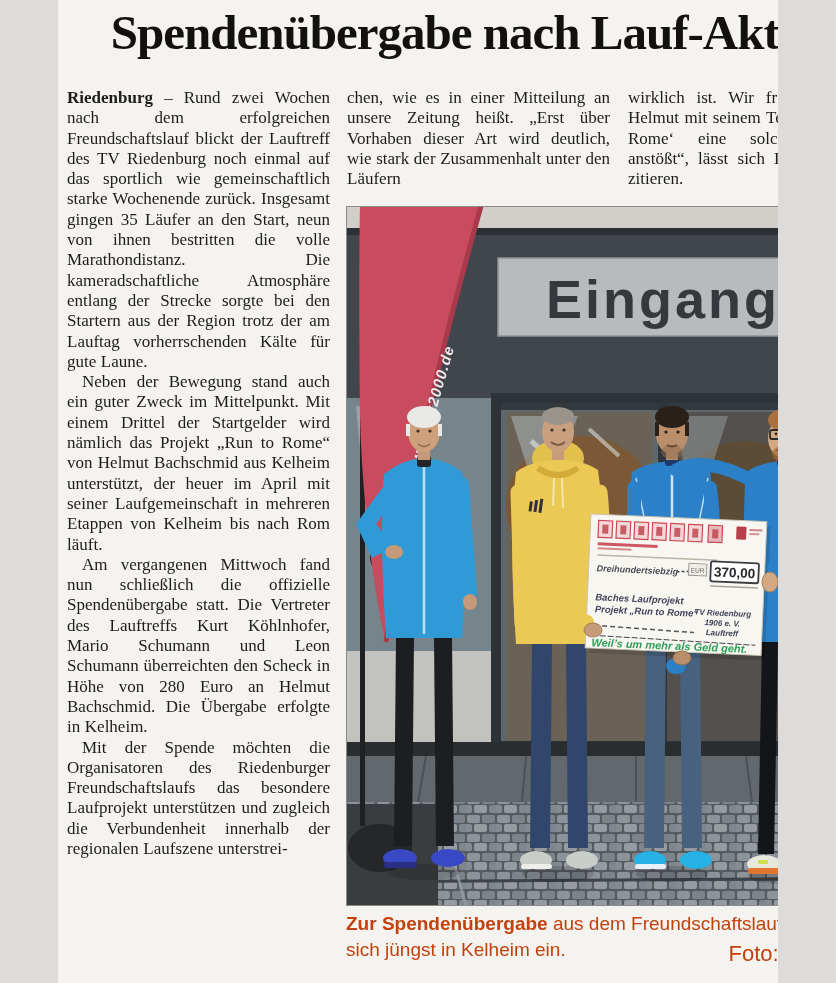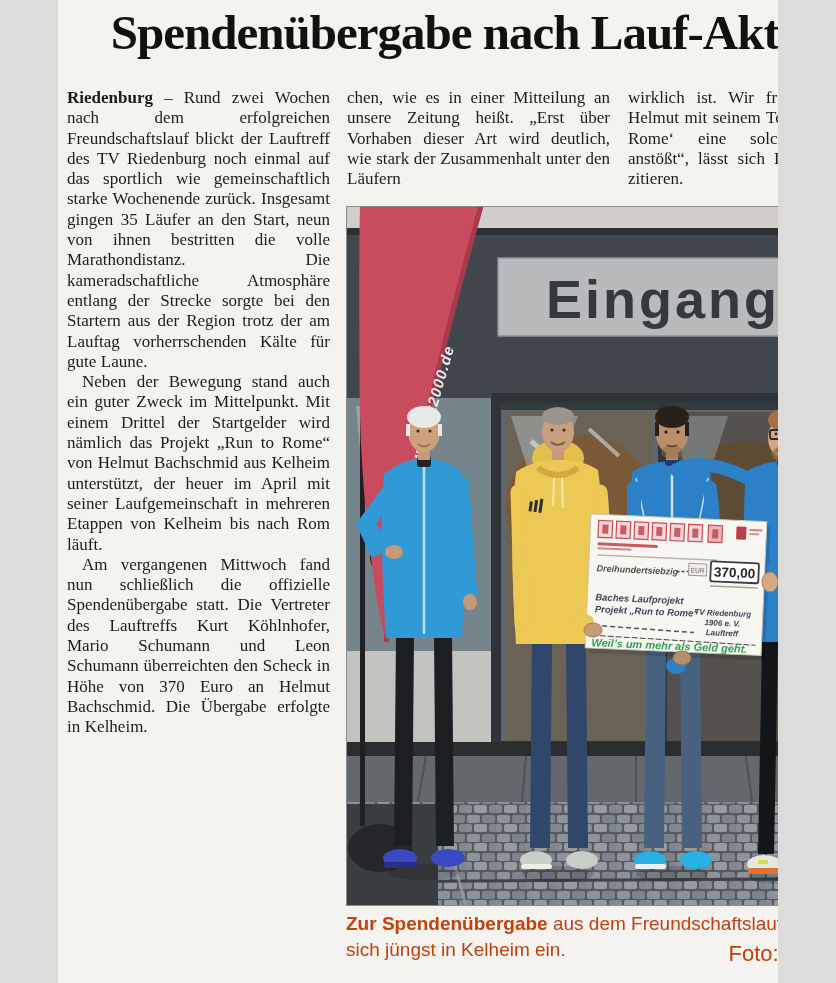--- a/index.html
+++ b/index.html
@@ -43,21 +43,22 @@
 </head>
 <body>
 
 <div class="page">
 
   <h1 class="headline">Spendenübergabe nach Lauf-Aktion</h1>
 
   <div class="col col1">
     <p><strong class="dateline">Riedenburg</strong><span> – Rund zwei Wochen nach dem erfolgreichen Freundschaftslauf blickt der Lauftreff des TV Riedenburg noch einmal auf das sportlich wie gemeinschaftlich starke Wochenende zurück. Insgesamt gingen 35 Läufer an den Start, neun von ihnen bestritten die volle Marathondistanz. Die kameradschaftliche Atmosphäre entlang der Strecke sorgte bei den Startern aus der Region trotz der am Lauftag vorherrschenden Kälte für gute Laune.</span></p>
     <p class="indent">Neben der Bewegung stand auch ein guter Zweck im Mittelpunkt. Mit einem Drittel der Startgelder wird nämlich das Projekt „Run to Rome“ von Helmut Bachschmid aus Kelheim unterstützt, der heuer im April mit seiner Laufgemeinschaft in mehreren Etappen von Kelheim bis nach Rom läuft.</p>
-    <p class="indent">Am vergangenen Mittwoch fand nun schließlich die offizielle Spendenübergabe statt. Die Vertreter des Lauftreffs Kurt Köhlnhofer, Mario Schumann und Leon Schumann überreichten den Scheck in Höhe von 370 Euro an Helmut Bachschmid. Die Übergabe erfolgte in Kelheim.</p>
+    <p class="indent">Am vergangenen Mittwoch fand nun schließlich die offizielle Spendenübergabe statt. Die Vertreter des Lauftreffs Kurt Köhlnhofer, Mario Schumann und Leon Schumann überreichten den Scheck in Höhe von 280 Euro an Helmut Bachschmid. Die Übergabe erfolgte in Kelheim.</p>
+    <p class="indent">Mit der Spende möchten die Organisatoren des Riedenburger Freundschaftslaufs das besondere Laufprojekt unterstützen und zugleich die Verbundenheit innerhalb der regionalen Laufszene unterstrei-</p>
   </div>
 
   <div class="col col3">
     <p><span>wirklich ist. Wir freuen uns, dass Helmut mit seinem Team mit ‚Run to Rome‘ eine solche Bewegung anstößt“, lässt sich Leon Schumann zitieren.</span>
     <em class="initials">DK</em></p>
   </div>
 
   <div class="col col2">
     <p>chen, wie es in einer Mitteilung an unsere Zeitung heißt. „Erst über Vorhaben dieser Art wird deutlich, wie stark der Zusammenhalt unter den Läufern</p>
   </div>

